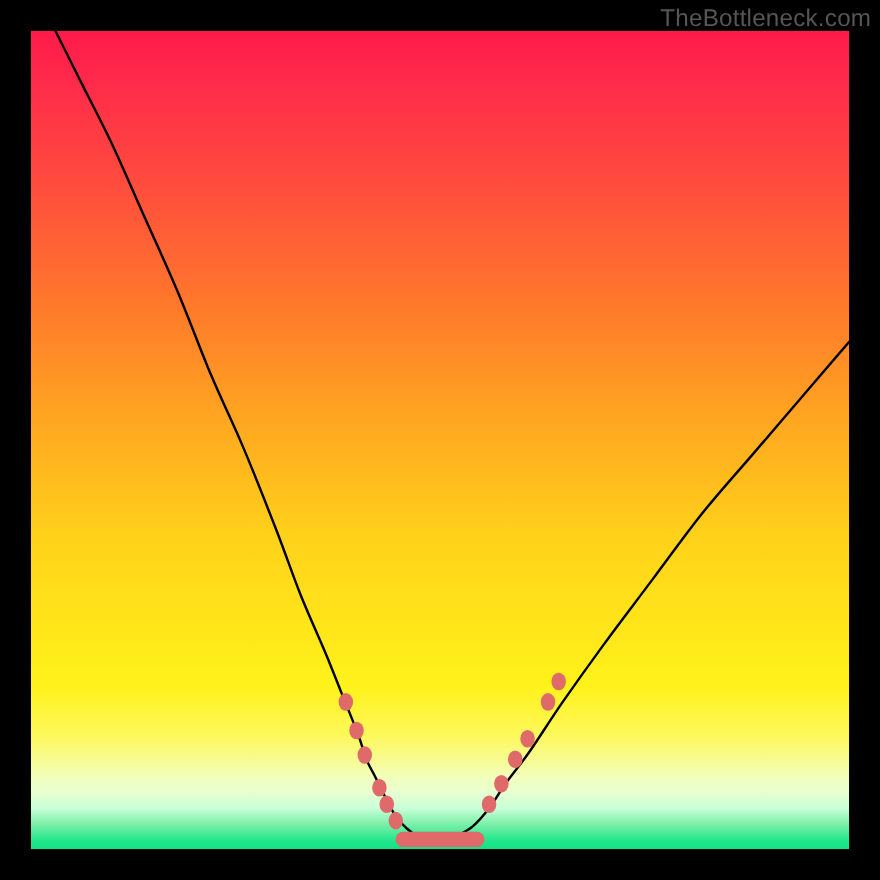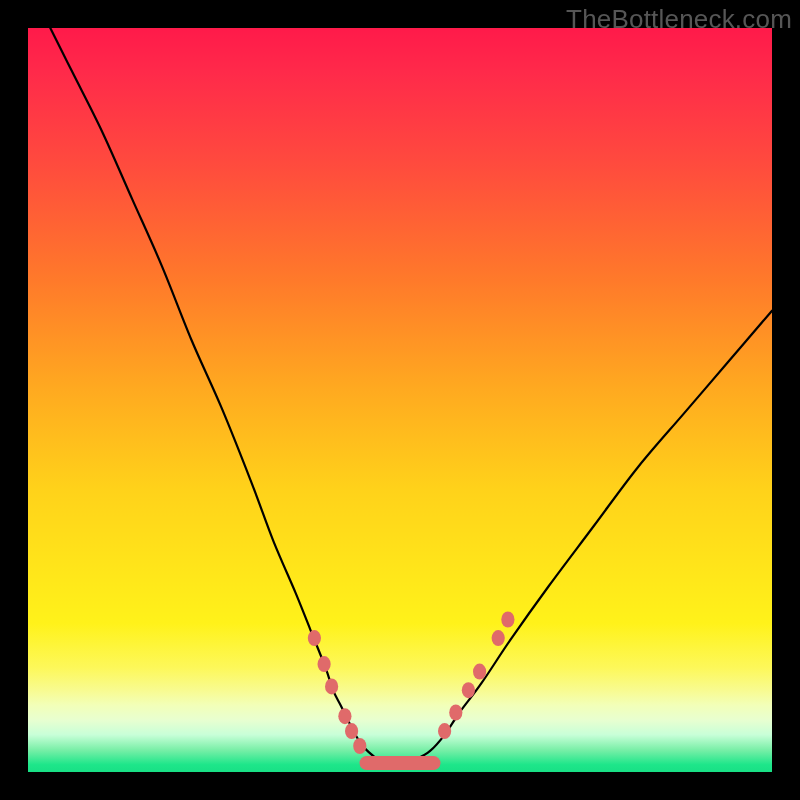--- a/index.html
+++ b/index.html
@@ -46,21 +46,21 @@
       #7aefa8 97%,
       #1ee68a 99%,
       #18e085 100%
     );
   }
   .watermark {
     position: absolute;
     top: 4px;
     right: 8px;
     color: #565656;
-    font-size: 26px;
+    font-size: 22px;
     font-weight: 500;
     letter-spacing: 0.2px;
     user-select: none;
   }
   svg.curve {
     position: absolute;
     inset: 0;
   }
   .curve-path {
     fill: none;

